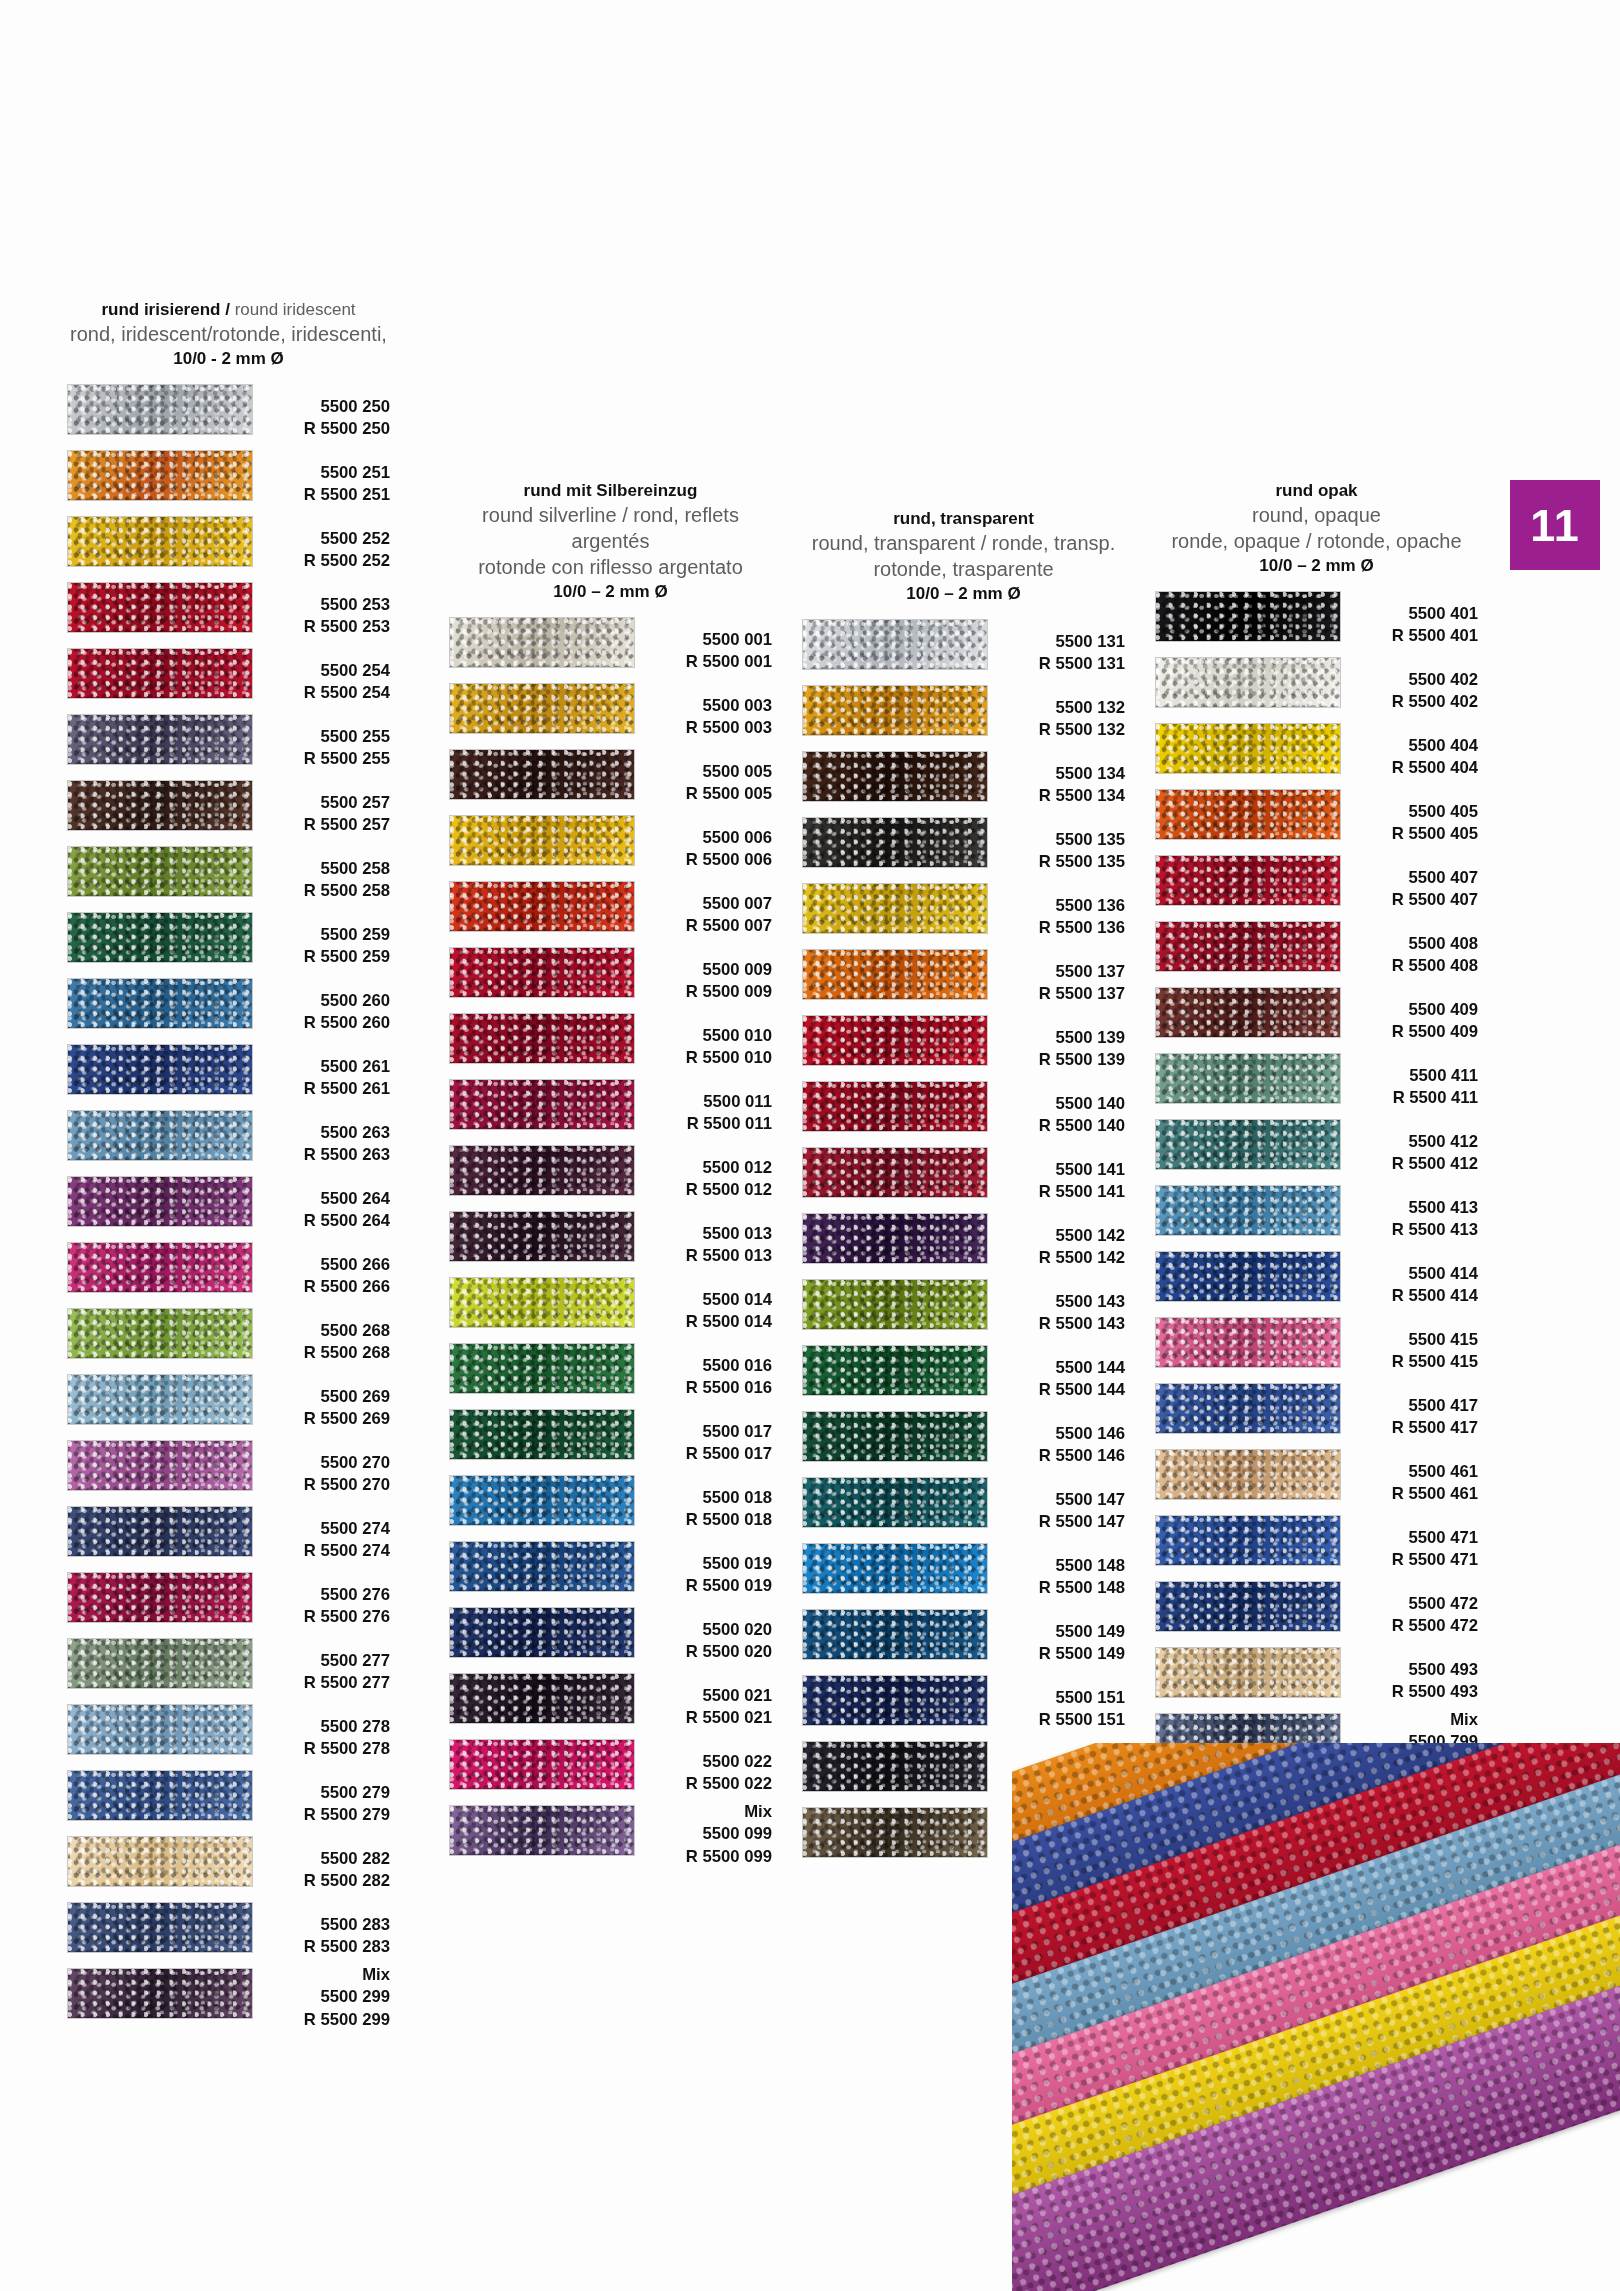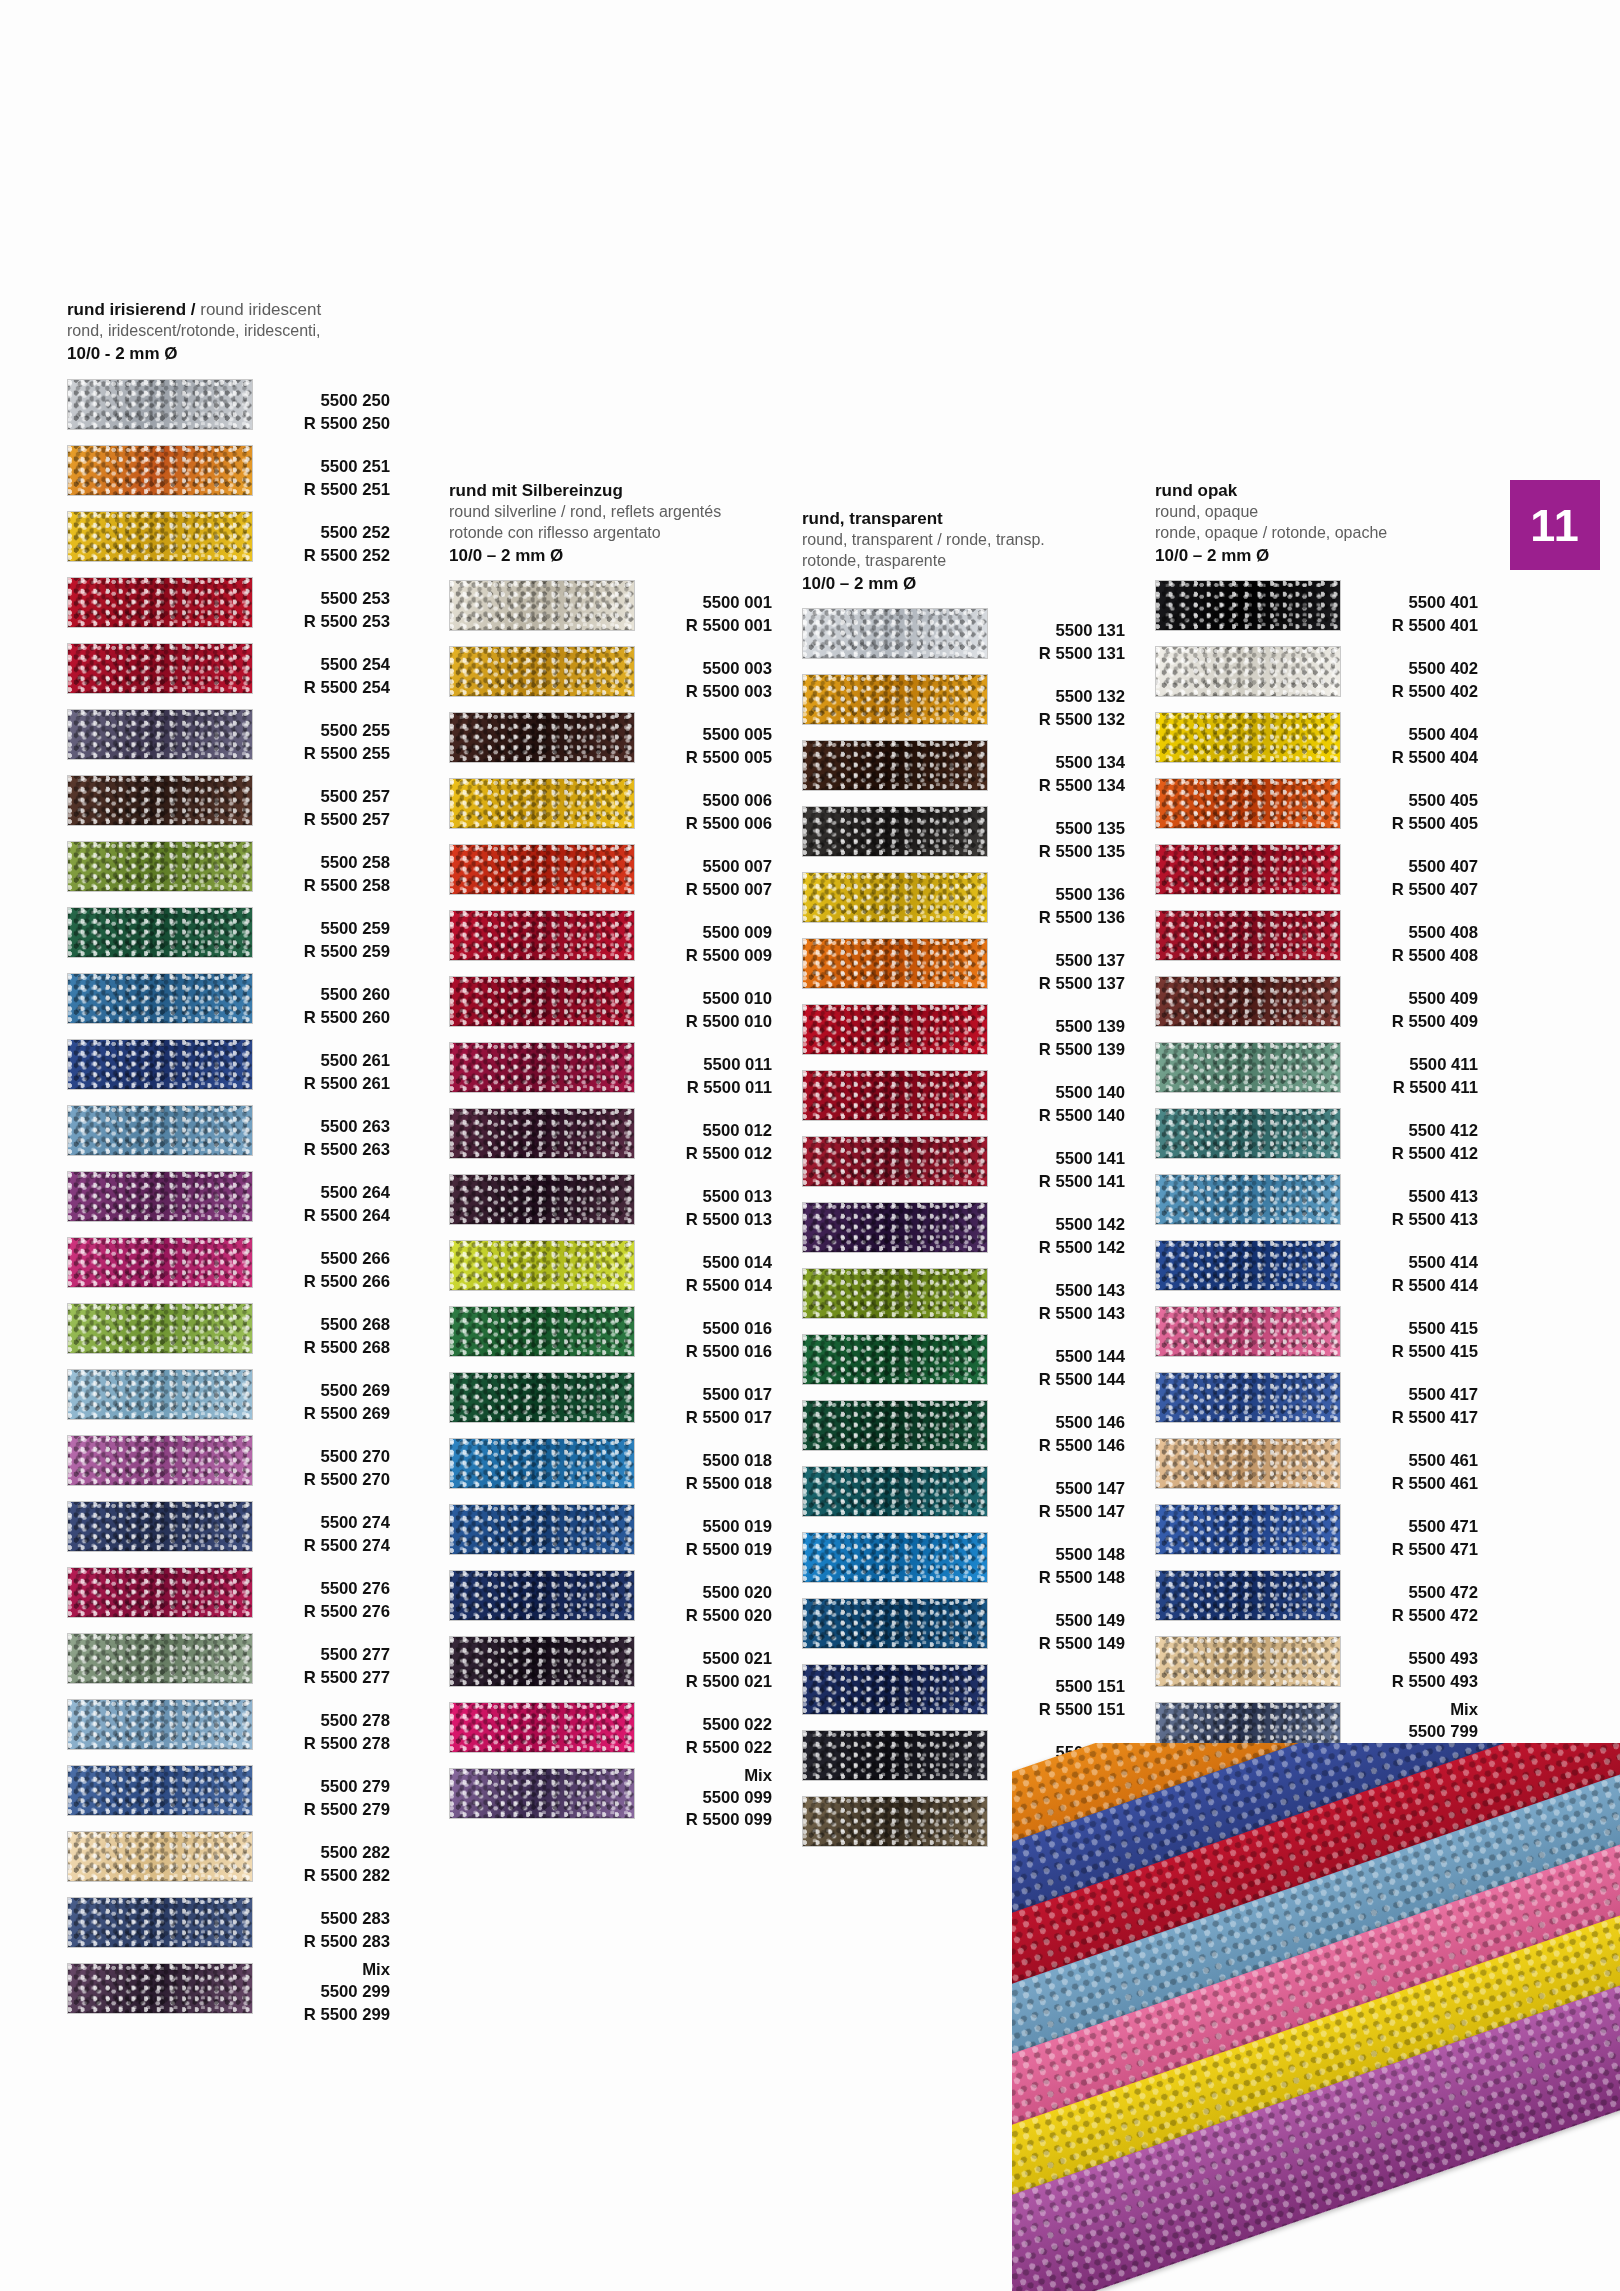--- a/index.html
+++ b/index.html
@@ -19,23 +19,23 @@
     color:#ffffff;font-size:45px;font-weight:bold;letter-spacing:1px;line-height:1;
   }
 
   
   .col{position:absolute;}
   #col1{left:67px;top:299px;width:323px;}
   #col2{left:449px;top:480px;width:323px;}
   #col3{left:802px;top:480px;width:323px;margin-top:28px;}
   #col4{left:1155px;top:480px;width:323px;}
 
-  .sec-head{margin-bottom:9.8px;}
+  .sec-head{margin-bottom:9.8px;text-align:center;}
   .sec-head .t1{font-size:17px;font-weight:bold;color:#111;line-height:1.30;}
-  .sec-head .t2{font-size:16px;color:#5e5e5e;line-height:1.30;}
+  .sec-head .t2{font-size:20px;color:#5e5e5e;line-height:1.30;}
   .sec-head .t3{font-size:17px;font-weight:bold;color:#111;line-height:1.30;margin-top:1px;}
 
   .rows{position:relative;}
   .row{position:relative;height:66px;}
   .sw{
     position:absolute;left:0;top:3.9px;width:186px;height:51px;
     border:1px solid #c9c9c9;box-sizing:border-box;overflow:hidden;
     background-repeat:repeat;
   }
   .sw i{

